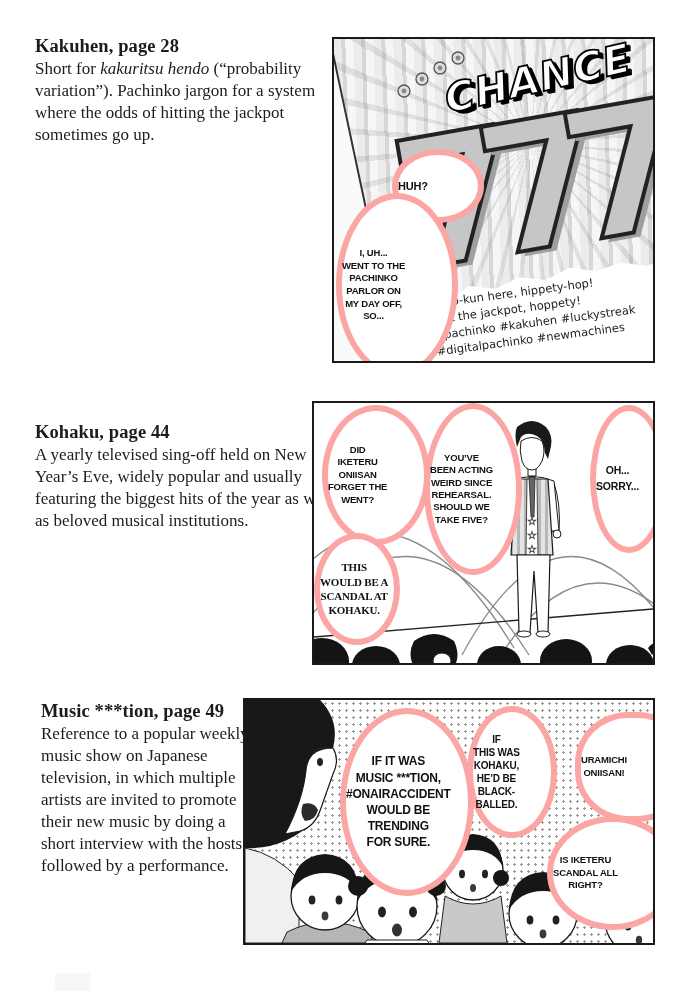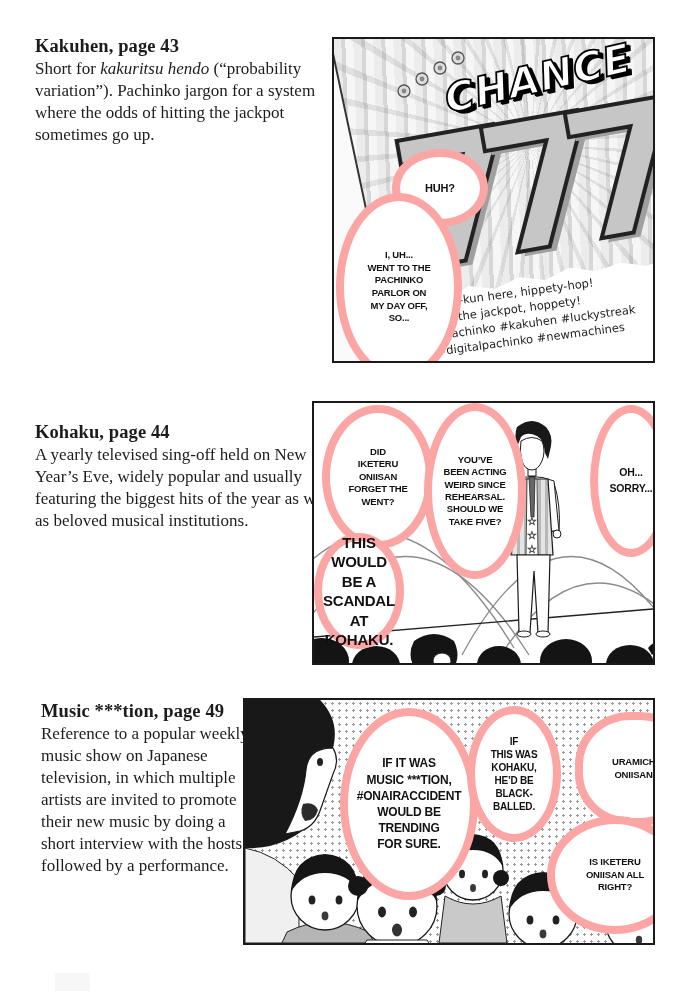--- a/index.html
+++ b/index.html
@@ -20,22 +20,22 @@
   #panel1{left:332px;top:37px;width:319px;height:322px;}
   #panel2{left:312px;top:401px;width:339px;height:260px;}
   #panel3{left:243px;top:698px;width:408px;height:243px;
           background-color:#fff;
           background-image:radial-gradient(circle,#9a9a9a 1.1px,transparent 1.4px);
           background-size:7px 7px;}
 
   .psvg{position:absolute;left:0;top:0;width:100%;height:100%;}
 
   
-  .bubble{position:absolute;background:#fff;border:8px solid #fca5a5;border-radius:50%;
-          display:flex;align-items:center;justify-content:center;text-align:center;
+  .bubble{position:absolute;background:#fff;border:6px solid #fca5a5;border-radius:50%;
+          display:flex;align-items:center;justify-content:flex-start;text-align:center;
           font-family:"Liberation Sans",sans-serif;font-weight:700;color:#111;}
   .bubble span{white-space:pre-line;display:block;letter-spacing:-.2px;}
 
   
   .p1-screen{position:absolute;left:8px;top:-50px;width:345px;height:345px;
      transform:rotate(-12deg);border:3px solid #2c2c2c;
      background:
        repeating-conic-gradient(from -30deg at 55% 45%,rgba(40,40,40,.10) 0deg 2deg,transparent 2deg 9deg),
        repeating-linear-gradient(100deg,#ececec 0 8px,#d7d7d7 8px 12px,#f6f6f6 12px 20px);}
   .p1-frame{position:absolute;left:-34px;top:-6px;width:62px;height:345px;
@@ -53,37 +53,37 @@
      clip-path:polygon(0 20%,6% 9%,14% 15%,22% 5%,32% 11%,42% 3%,52% 9%,62% 0,72% 7%,82% 2%,92% 8%,100% 4%,100% 100%,0 100%);
      font-family:"DejaVu Sans",sans-serif;font-size:11.5px;line-height:16px;color:#222;}
   .p1-caption span{display:block;}
   #p1-huh{left:58px;top:110px;width:80px;height:62px;font-size:11px;}
   #p1-main{left:2px;top:154px;width:110px;height:172px;font-size:9.5px;line-height:1.32;}
 
   
   #p2-b1{left:8px;top:2px;width:96px;height:128px;font-size:9.5px;line-height:1.3;}
   #p2-b2{left:110px;top:0px;width:86px;height:160px;font-size:9.5px;line-height:1.3;}
   #p2-b3{left:276px;top:2px;width:66px;height:136px;font-size:10.5px;line-height:1.5;}
-  #p2-b4{left:0px;top:130px;width:74px;height:100px;font-size:15px;line-height:1.3;}
+  #p2-b4{left:0px;top:130px;width:74px;height:100px;font-size:11px;line-height:1.3;font-family:Liberation Serif, serif;}
 
   
   #p3-b1{left:95px;top:8px;width:122px;height:176px;font-size:12px;line-height:1.35;}
   #p3-b2{left:222px;top:6px;width:78px;height:120px;font-size:10px;line-height:1.3;}
   #p3-b3{left:330px;top:12px;width:104px;height:98px;font-size:9.5px;line-height:1.35;border-radius:46%;}
   #p3-b4{left:302px;top:116px;width:120px;height:102px;font-size:9.5px;line-height:1.35;}
 
   .faint-mark{position:absolute;left:55px;top:973px;width:35px;height:18px;background:#f7f7f7;}
 </style>
 </head>
 <body>
 
 <div id="page">
 
   <div class="note" id="note1">
-    <h3>Kakuhen, page 43</h3>
+    <h3>Kakuhen, page 28</h3>
     <p><span>Short for </span><span class="it">kakuritsu hendo</span><span> (“probability variation”). Pachinko jargon for a system where the odds of hitting the jackpot sometimes go up.</span></p>
   </div>
 
   <div class="note" id="note2">
     <h3>Kohaku, page 44</h3>
     <p>A yearly televised sing-off held on New Year’s Eve, widely popular and usually featuring the biggest hits of the year as well as beloved musical institutions.</p>
   </div>
 
   <div class="note" id="note3">
     <h3>Music ***tion, page 49</h3>
@@ -262,19 +262,19 @@
 HE’D BE
 BLACK-
 BALLED.</span>
       </div>
     <div class="bubble" id="p3-b3">
         <span>URAMICHI
 ONIISAN!</span>
       </div>
     <div class="bubble" id="p3-b4">
         <span>IS IKETERU
-ONIISAN ALL
+SCANDAL ALL
 RIGHT?</span>
       </div>
   </div>
 
   <div class="faint-mark"></div>
 </div>
 
 </body></html>

